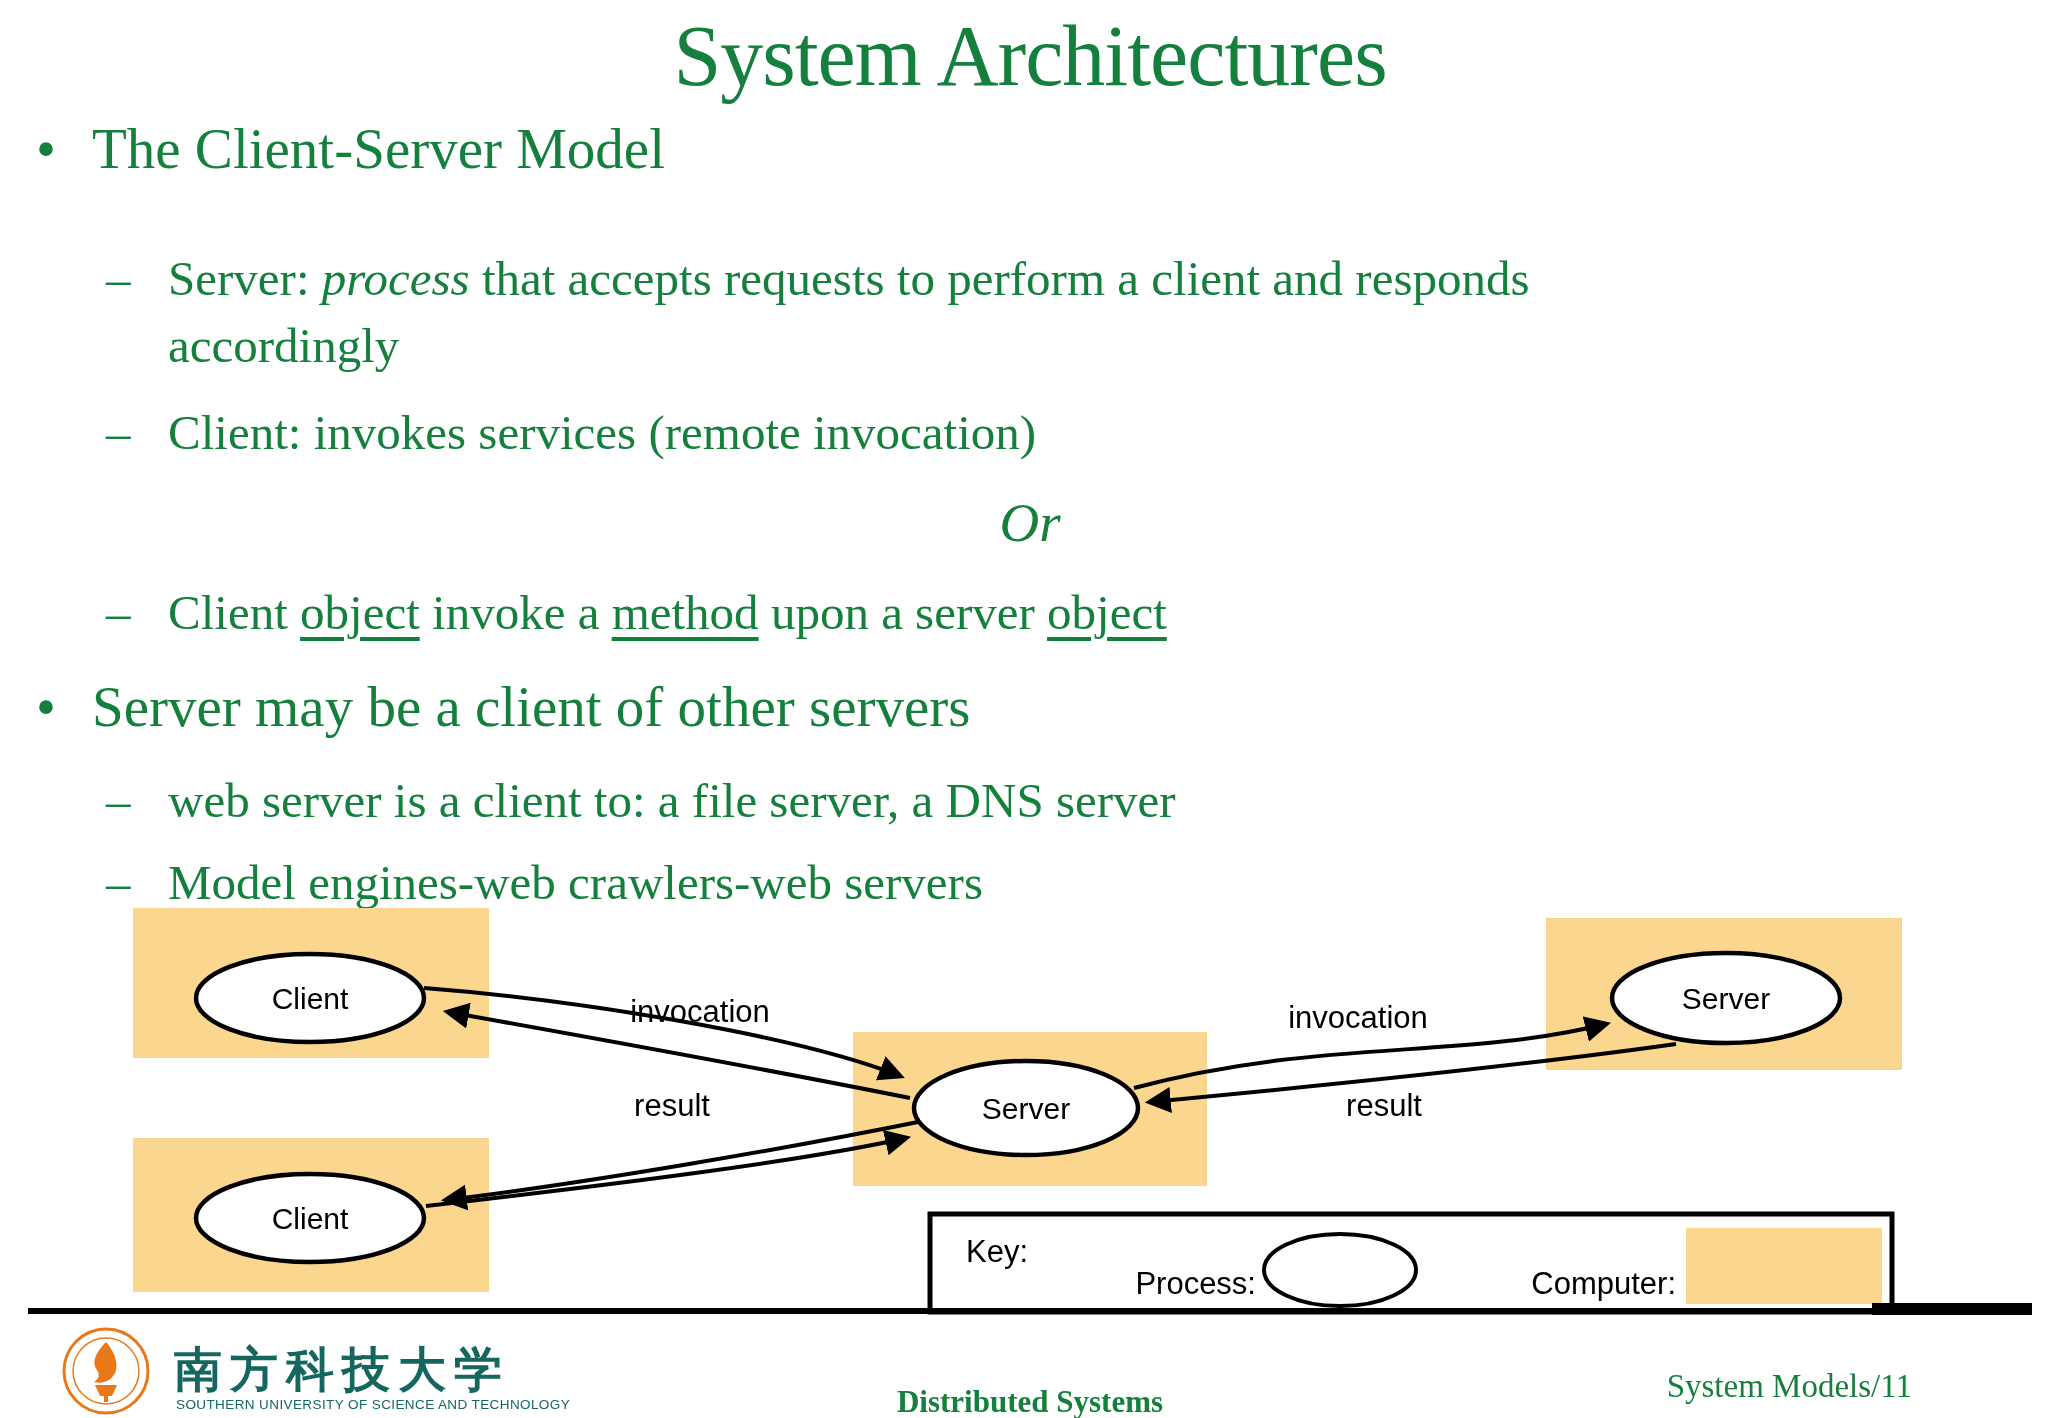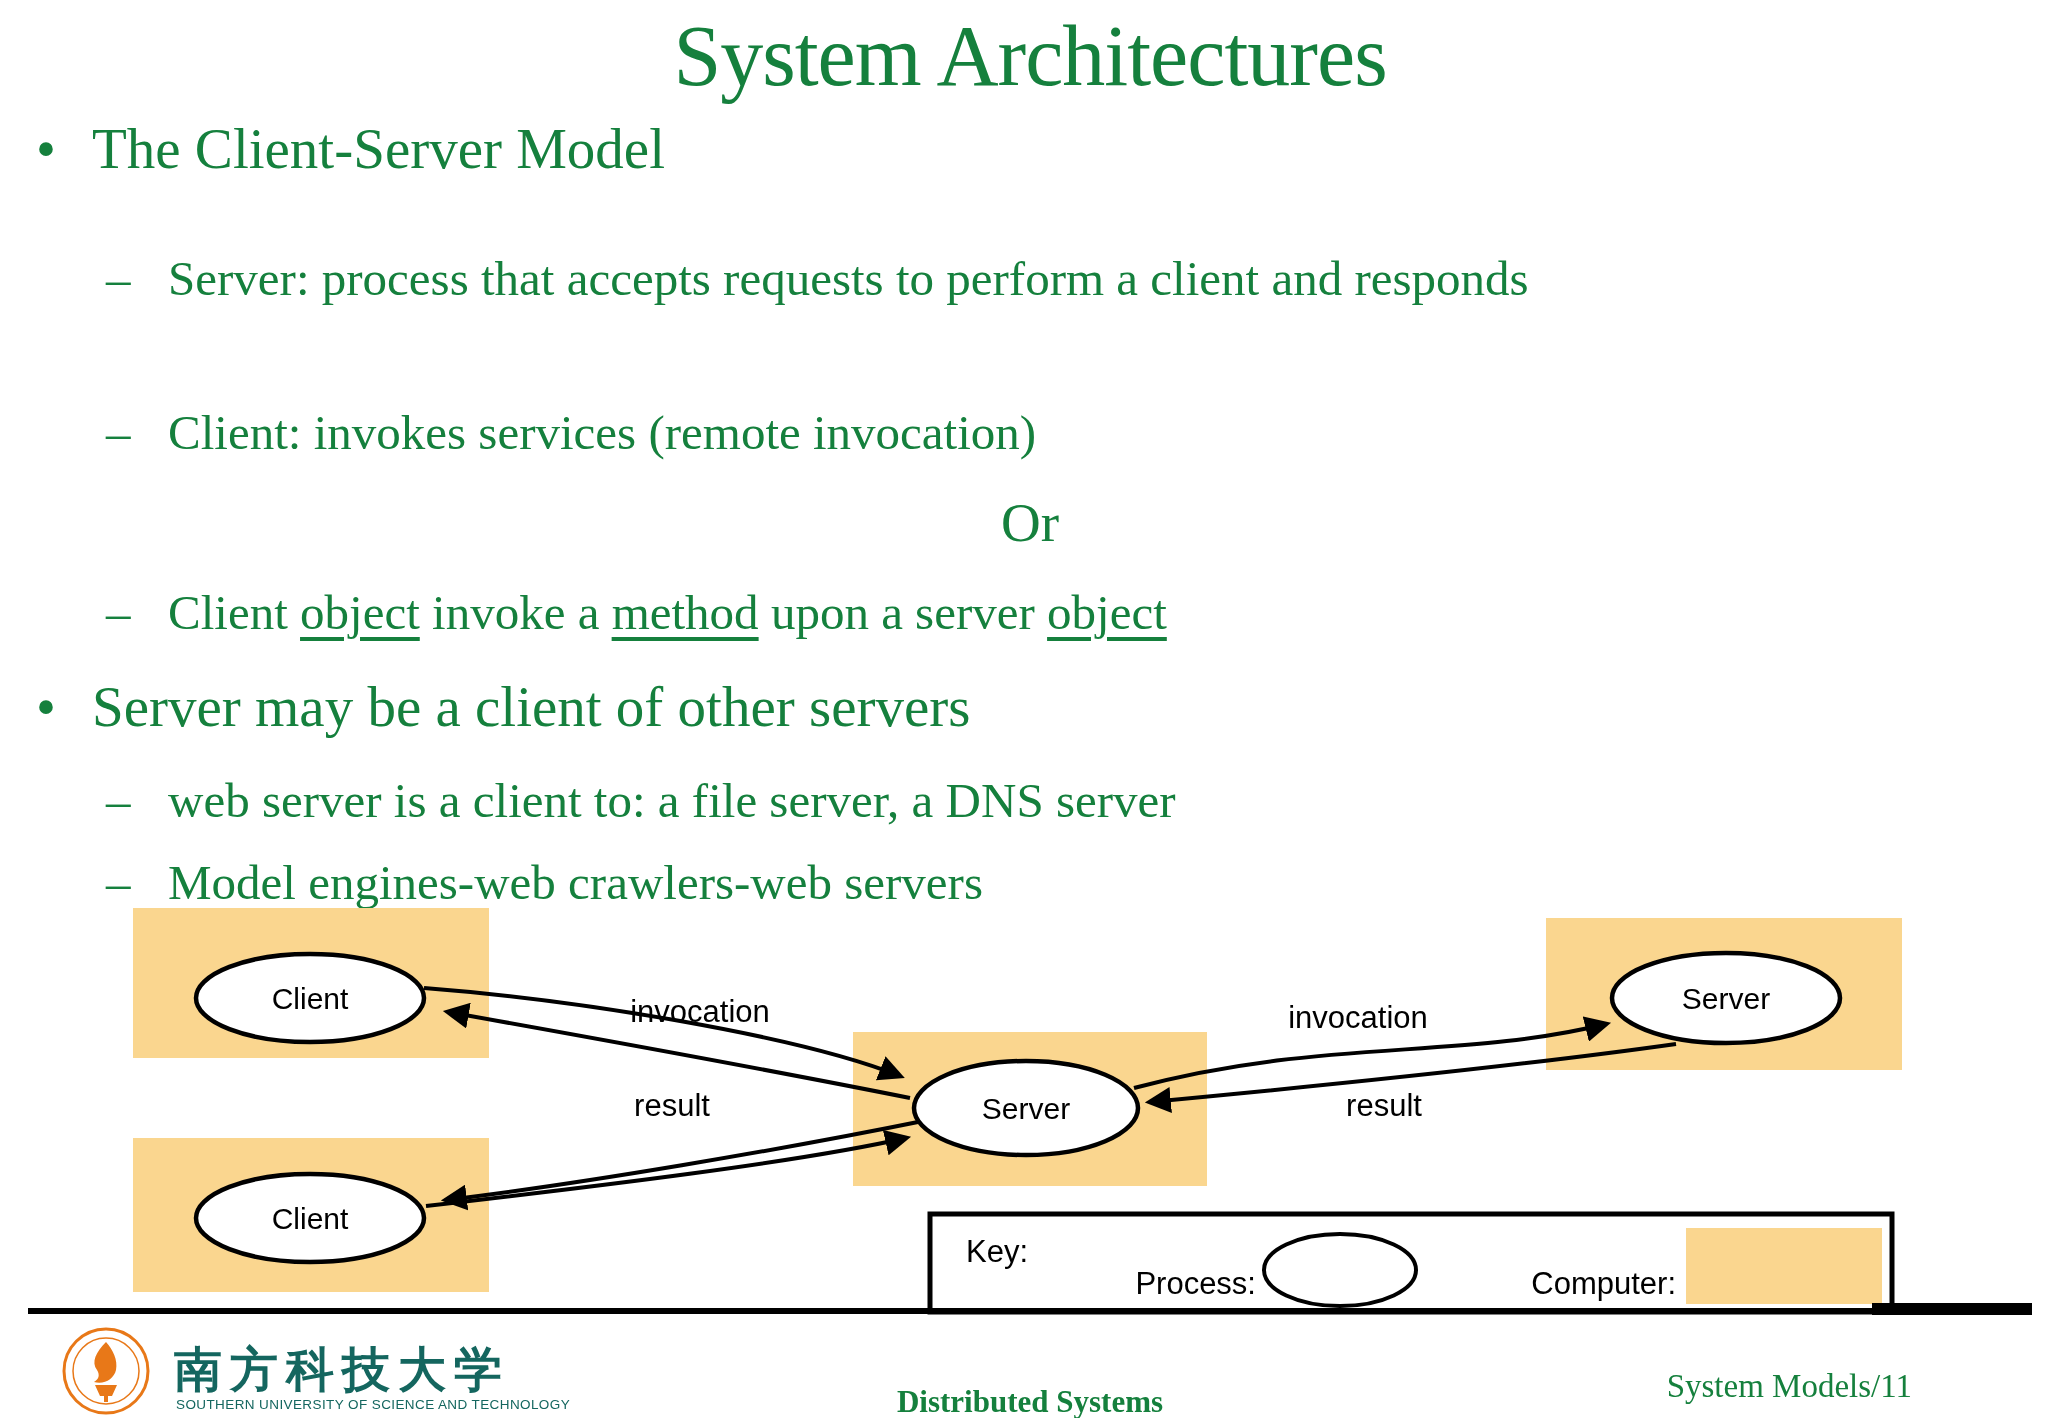--- a/index.html
+++ b/index.html
@@ -11,42 +11,42 @@
   .row .marker{flex:0 0 auto;}
   .row .txt{flex:0 1 auto;}
   .r1{left:36px;top:110px;font-size:57px;}   .r1 .marker{width:56px;}
   .r2{left:106px;top:246px;font-size:49px;}  .r2 .marker{width:62px;}
   .r3{left:106px;top:400px;font-size:49px;}  .r3 .marker{width:62px;}
   .r4{left:0;top:486px;width:2060px;justify-content:center;font-size:55px;}
   .r5{left:106px;top:580px;font-size:49px;}  .r5 .marker{width:62px;}
   .r6{left:36px;top:668px;font-size:57px;}   .r6 .marker{width:56px;}
   .r7{left:106px;top:768px;font-size:49px;}  .r7 .marker{width:62px;}
   .r8{left:106px;top:850px;font-size:49px;}  .r8 .marker{width:62px;}
-  .i{}
+  .i{font-style:italic;}
   .u{text-decoration:underline;text-decoration-thickness:4px;text-underline-offset:8px;}
   .diagram-svg{position:absolute;left:0;top:0;width:2060px;height:1418px;}
   .footer-center{position:absolute;left:0;width:2060px;text-align:center;
                  font-weight:bold;font-size:31px;white-space:pre;}
   .fc1{top:1384px;} .fc2{top:1362px;}
   .page-num{position:absolute;right:148px;top:1368px;font-weight:normal;font-size:33px;}
 </style>
 </head>
 <body>
 
 <div class="slide">
 
   <div class="title">System Architectures</div>
 
   <div class="row r1">
     <span class="marker">•</span>
     <span class="txt"><span>The Client-Server Model</span></span>
   </div>
   <div class="row r2">
     <span class="marker">–</span>
-    <span class="txt"><span>Server: </span><span class="i">process</span><span> that accepts requests to perform a client and responds</span><br></span>
+    <span class="txt"><span>Server: </span><span class="i">process</span><span> that accepts requests to perform a client and responds</span><br><span>accordingly</span></span>
   </div>
   <div class="row r3">
     <span class="marker">–</span>
     <span class="txt"><span>Client: invokes services (remote invocation)</span></span>
   </div>
   <div class="row r4">
     <span class="txt"><span class="i">Or</span></span>
   </div>
   <div class="row r5">
     <span class="marker">–</span>

